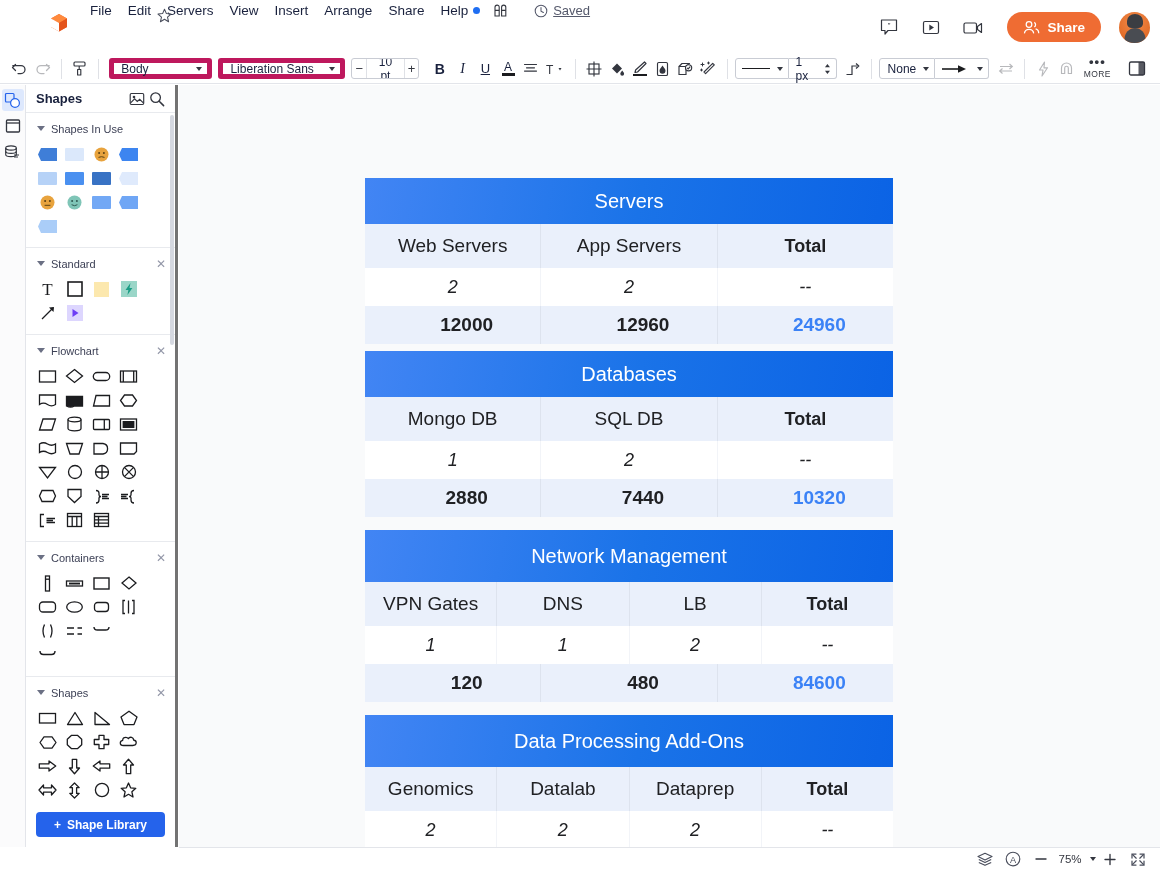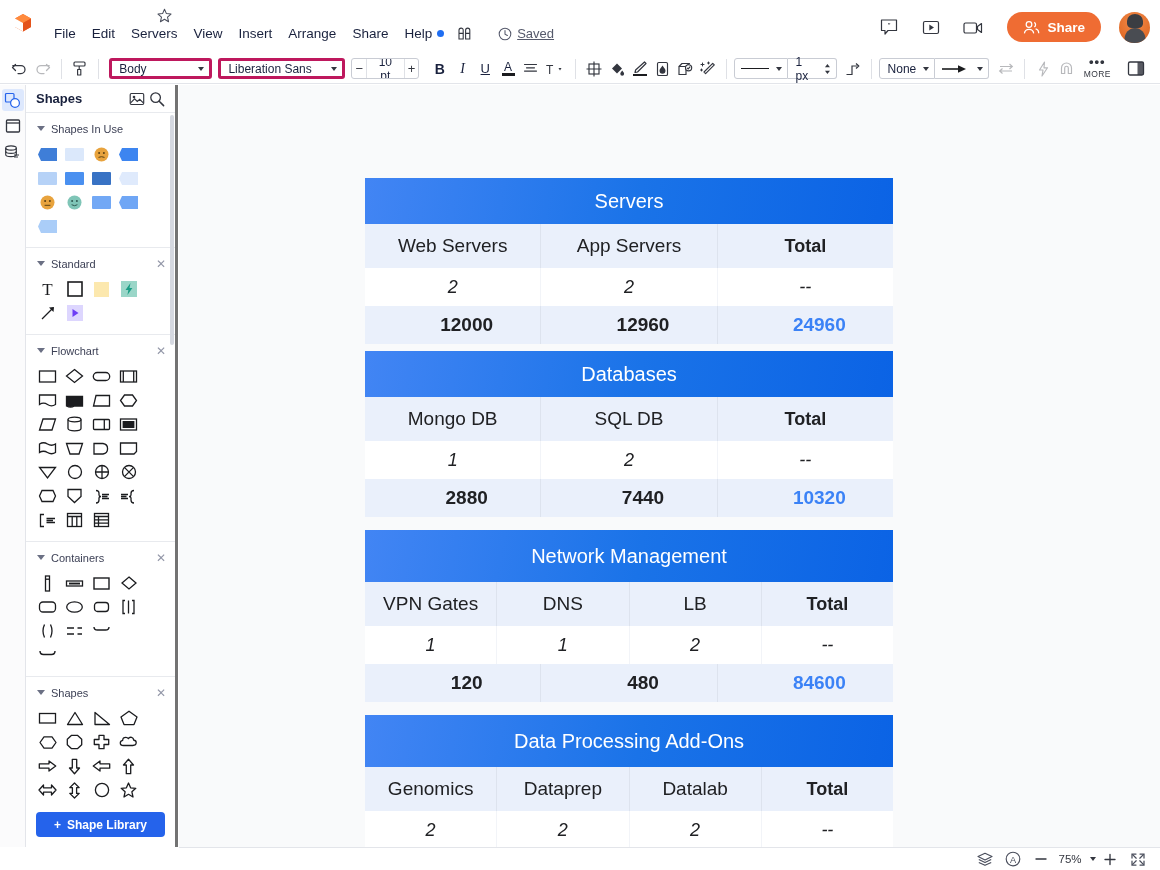--- a/index.html
+++ b/index.html
@@ -9,21 +9,21 @@
     background: #ffffff;
     overflow: hidden;
     -webkit-font-smoothing: antialiased;
   }
   #app { position: relative; width: 1160px; height: 870px; }
 
   
   .topbar {
     position: absolute; left: 0; top: 0; width: 1160px; height: 54px;
     background: #ffffff;
-    display: flex; align-items: flex-end;
+    display: flex; align-items: flex-start; padding-left: 36px;
   }
   .logo-wrap { width: 46px; height: 54px; display:flex; align-items:center; justify-content:center; padding-bottom:6px;}
   .logo { width: 20px; height: 22px; }
   .menu { display: flex; align-items: center; gap: 0px; padding-bottom: 10px; }
   .menu-item {
     font-size: 13.5px; color: #19213d; padding: 2px 8px; cursor: default;
     white-space: nowrap; line-height: 17px;
   }
   .star-btn {
     position: absolute; left: 152px; top: 5px; width: 24px; height: 22px;
@@ -69,21 +69,21 @@
     border-bottom: 1px solid #e3e5ea;
   }
   .tb-sep { width: 1px; height: 20px; background: #dfe1e6; margin: 0 7px; }
   .tb-btn {
     width: 23px; height: 23px; display: flex; align-items: center; justify-content: center;
     cursor: pointer; border-radius: 3px;
   }
   .tb-btn.disabled { opacity: .35; }
   .select-box {
     display: flex; align-items: center; justify-content: space-between;
-    border: 3px solid #be185d; border-radius: 3px; height: 21px;
+    border: 5px solid #be185d; border-radius: 3px; height: 21px;
     padding: 0 5px 0 7px; font-size: 12px; color: #19213d; background: #fff;
     cursor: pointer; margin: 0 3px; gap: 8px;
   }
   .caret { width:0;height:0;border-left:3.5px solid transparent;border-right:3.5px solid transparent;border-top:4.5px solid #33363f; margin-left:7px;}
   .stepper {
     display:flex;align-items:center;border:1px solid #c9ccd4;border-radius:3px;height:21px;
     font-size:12px;color:#19213d;margin:0 3px;overflow:hidden;background:#fff;
   }
   .stepper .sv { padding:0 5px; min-width:30px; text-align:center;}
   .stepper .sb { width:15px;text-align:center;color:#33363f;cursor:pointer;font-size:13px;line-height:19px;}
@@ -1028,22 +1028,22 @@
           <div class="t-cell">120</div>
           <div class="t-cell">480</div>
           <div class="t-cell tot">84600</div>
         </div>
       </div>
 
       <div class="table" style="top:630px">
         <div class="t-title" style="height:52px">Data Processing Add-Ons</div>
         <div class="t-row hdr">
           <div class="t-cell">Genomics</div>
+          <div class="t-cell">Datalab</div>
           <div class="t-cell">Dataprep</div>
-          <div class="t-cell">Datalab</div>
           <div class="t-cell tot">Total</div>
         </div>
         <div class="t-row qty">
           <div class="t-cell">2</div>
           <div class="t-cell">2</div>
           <div class="t-cell">2</div>
           <div class="t-cell">--</div>
         </div>
       </div>
 

